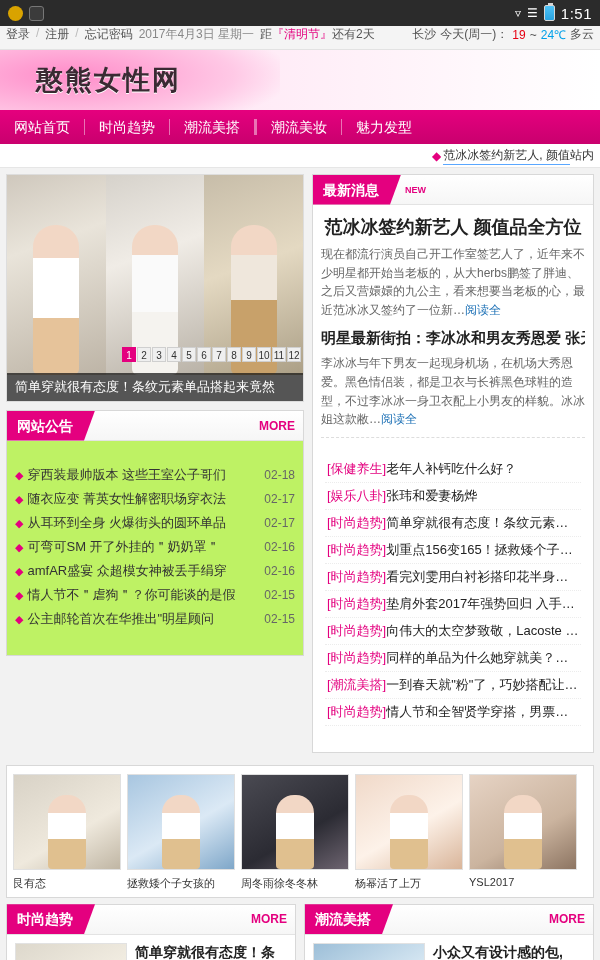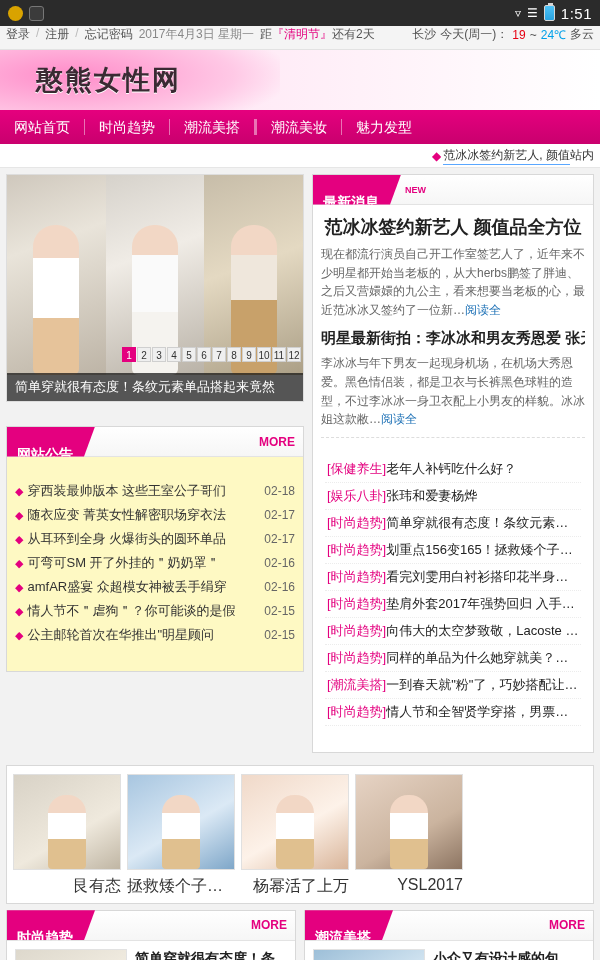--- a/index.html
+++ b/index.html
@@ -115,28 +115,28 @@
   .slide-dots {
     position: absolute; right: 2px; top: 172px; display: flex; gap: 1px;
   }
   .slide-dots span {
     width: 14px; height: 15px; line-height: 15px; text-align: center;
     font-size: 10px; color: #333; background: #efefef; border: 1px solid #cfcfcf;
   }
   .slide-dots span.on { background: #e4007f; color: #fff; border-color: #e4007f; }
 
   
-  .panel { border: 1px solid #d8d8d8; background: #fef9c3; margin-top: 24px; }
+  .panel { border: 1px solid #d8d8d8; background: #bef264; margin-top: 8px; }
   .panel-head {
     height: 30px; display: flex; align-items: center; position: relative;
     background: linear-gradient(#fff,#f6f6f6); border-bottom: 1px solid #e3e3e3;
   }
   .panel-head .tag {
     background: #e4007f; color: #fff; font-size: 14px; font-weight: bold;
-    height: 30px; line-height: 30px; padding: 12px 12px 0 10px;
+    height: 30px; line-height: 30px; padding: 0 12px 0 10px;
     clip-path: polygon(0 0, 100% 0, calc(100% - 11px) 100%, 0 100%);
     padding-right: 22px;
   }
   .panel-head .more { margin-left: auto; margin-right: 8px; font-size: 12px; color: #e4007f; font-weight: bold; }
   .panel-head .newtag { color: #e4007f; font-size: 9px; font-weight: bold; margin-left: 4px; align-self: center; }
 
   .notice-list { padding: 6px 8px 8px; }
   .notice-list li {
     list-style: none; display: flex; align-items: center;
     font-size: 13px; color: #333; padding: 3px 0; white-space: nowrap;
@@ -173,21 +173,21 @@
     display: flex; gap: 6px; overflow: hidden;
   }
   .thumb { width: 108px; flex: none; }
   .thumb .img { height: 96px; border: 1px solid #e0e0e0; position: relative; overflow: hidden; }
   .t1 { background: linear-gradient(150deg,#d8d2c6,#efe9dd 60%,#c0b6a4); }
   .t2 { background: linear-gradient(150deg,#a8c6e0,#dbe9f5 55%,#7fa7c9); }
   .t3 { background: linear-gradient(150deg,#4a4a52,#2b2b33 60%,#6d6470); }
   .t4 { background: linear-gradient(150deg,#f0d9c9,#fdf2e9 55%,#d9b59a); }
   .t5 { background: linear-gradient(150deg,#e6d3c4,#cbb49f 60%,#8d7562); }
   .thumb .cap {
-    font-size: 16px; color: #333; text-align: right; margin-top: 6px;
+    font-size: 11px; color: #333; text-align: left; margin-top: 6px;
     white-space: nowrap; overflow: hidden; text-overflow: ellipsis;
   }
   .mini-figure {
     position:absolute; bottom:0; left:50%; transform:translateX(-50%);
     width: 38px; height: 74px; border-radius: 18px 18px 4px 4px;
     background: linear-gradient(#f2d7c5 0 24%, #fff 24% 60%, #e0c08f 60% 100%);
   }
 
   
   .bottom { display: flex; gap: 8px; padding: 0 6px 6px; align-items: flex-start; }
@@ -378,20 +378,26 @@
       </div>
     <div class="cap">艮有态</div>
   </div>
   <div class="thumb">
     <div class="img t2">
         <div class="mini-figure"></div>
       </div>
     <div class="cap">拯救矮个子女孩的</div>
   </div>
   <div class="thumb">
+    <div class="img t3">
+        <div class="mini-figure"></div>
+      </div>
+    <div class="cap">周冬雨徐冬冬林</div>
+  </div>
+  <div class="thumb">
     <div class="img t4">
         <div class="mini-figure"></div>
       </div>
     <div class="cap">杨幂活了上万</div>
   </div>
   <div class="thumb">
     <div class="img t5">
         <div class="mini-figure"></div>
       </div>
     <div class="cap">YSL2017</div>

